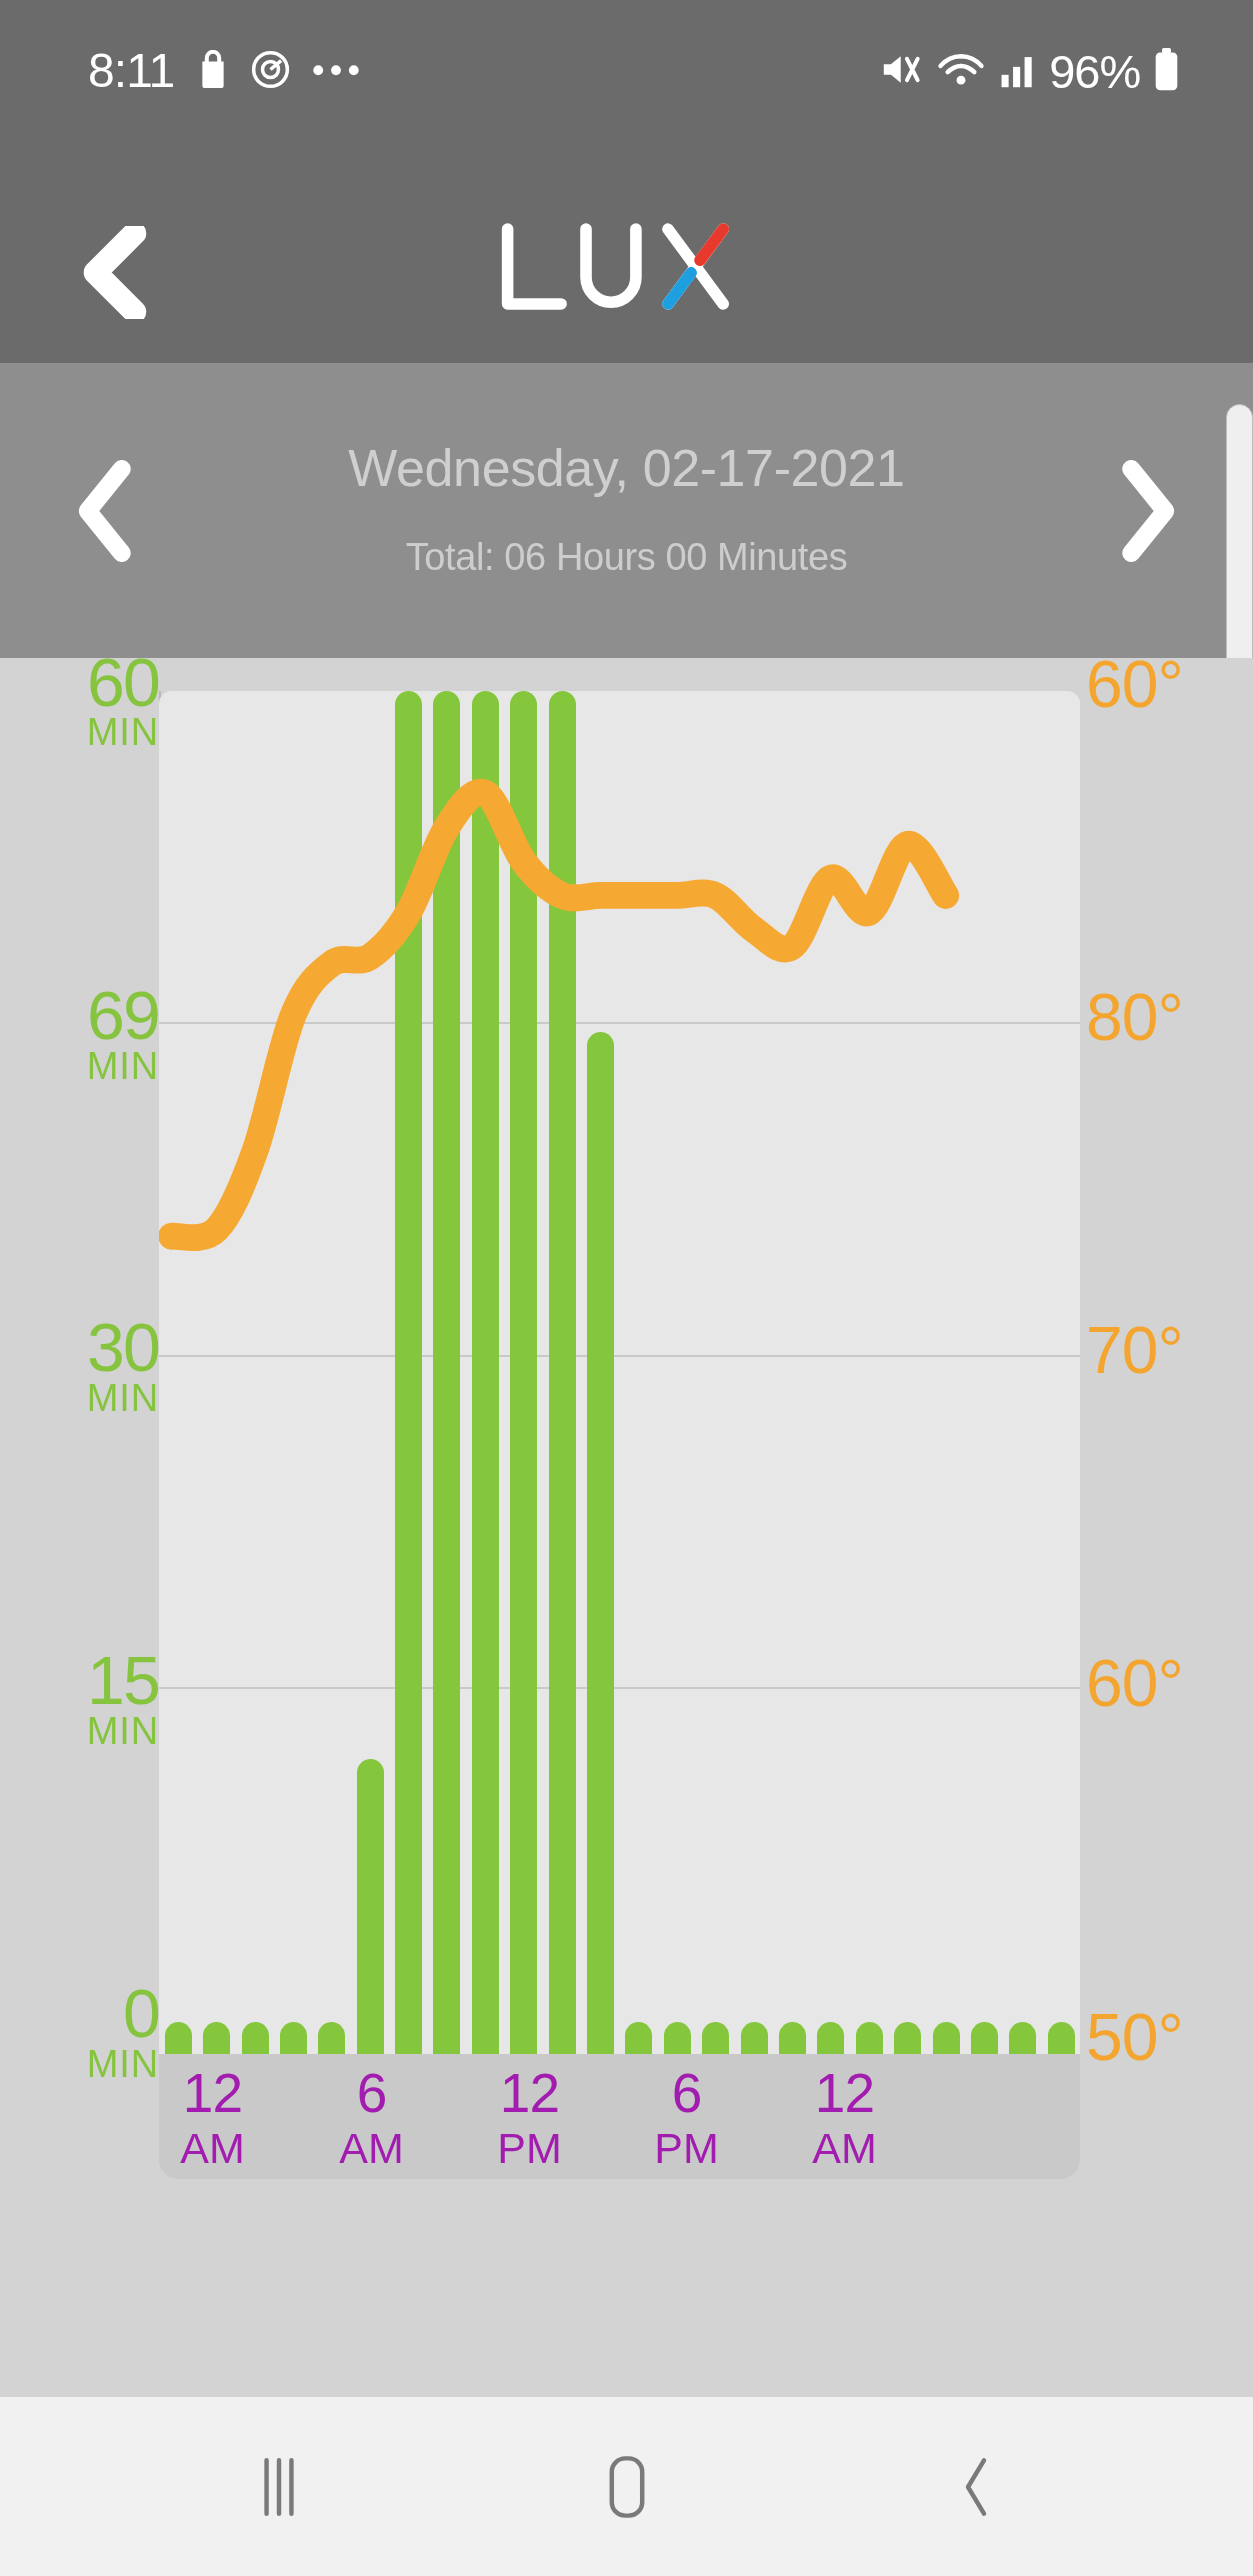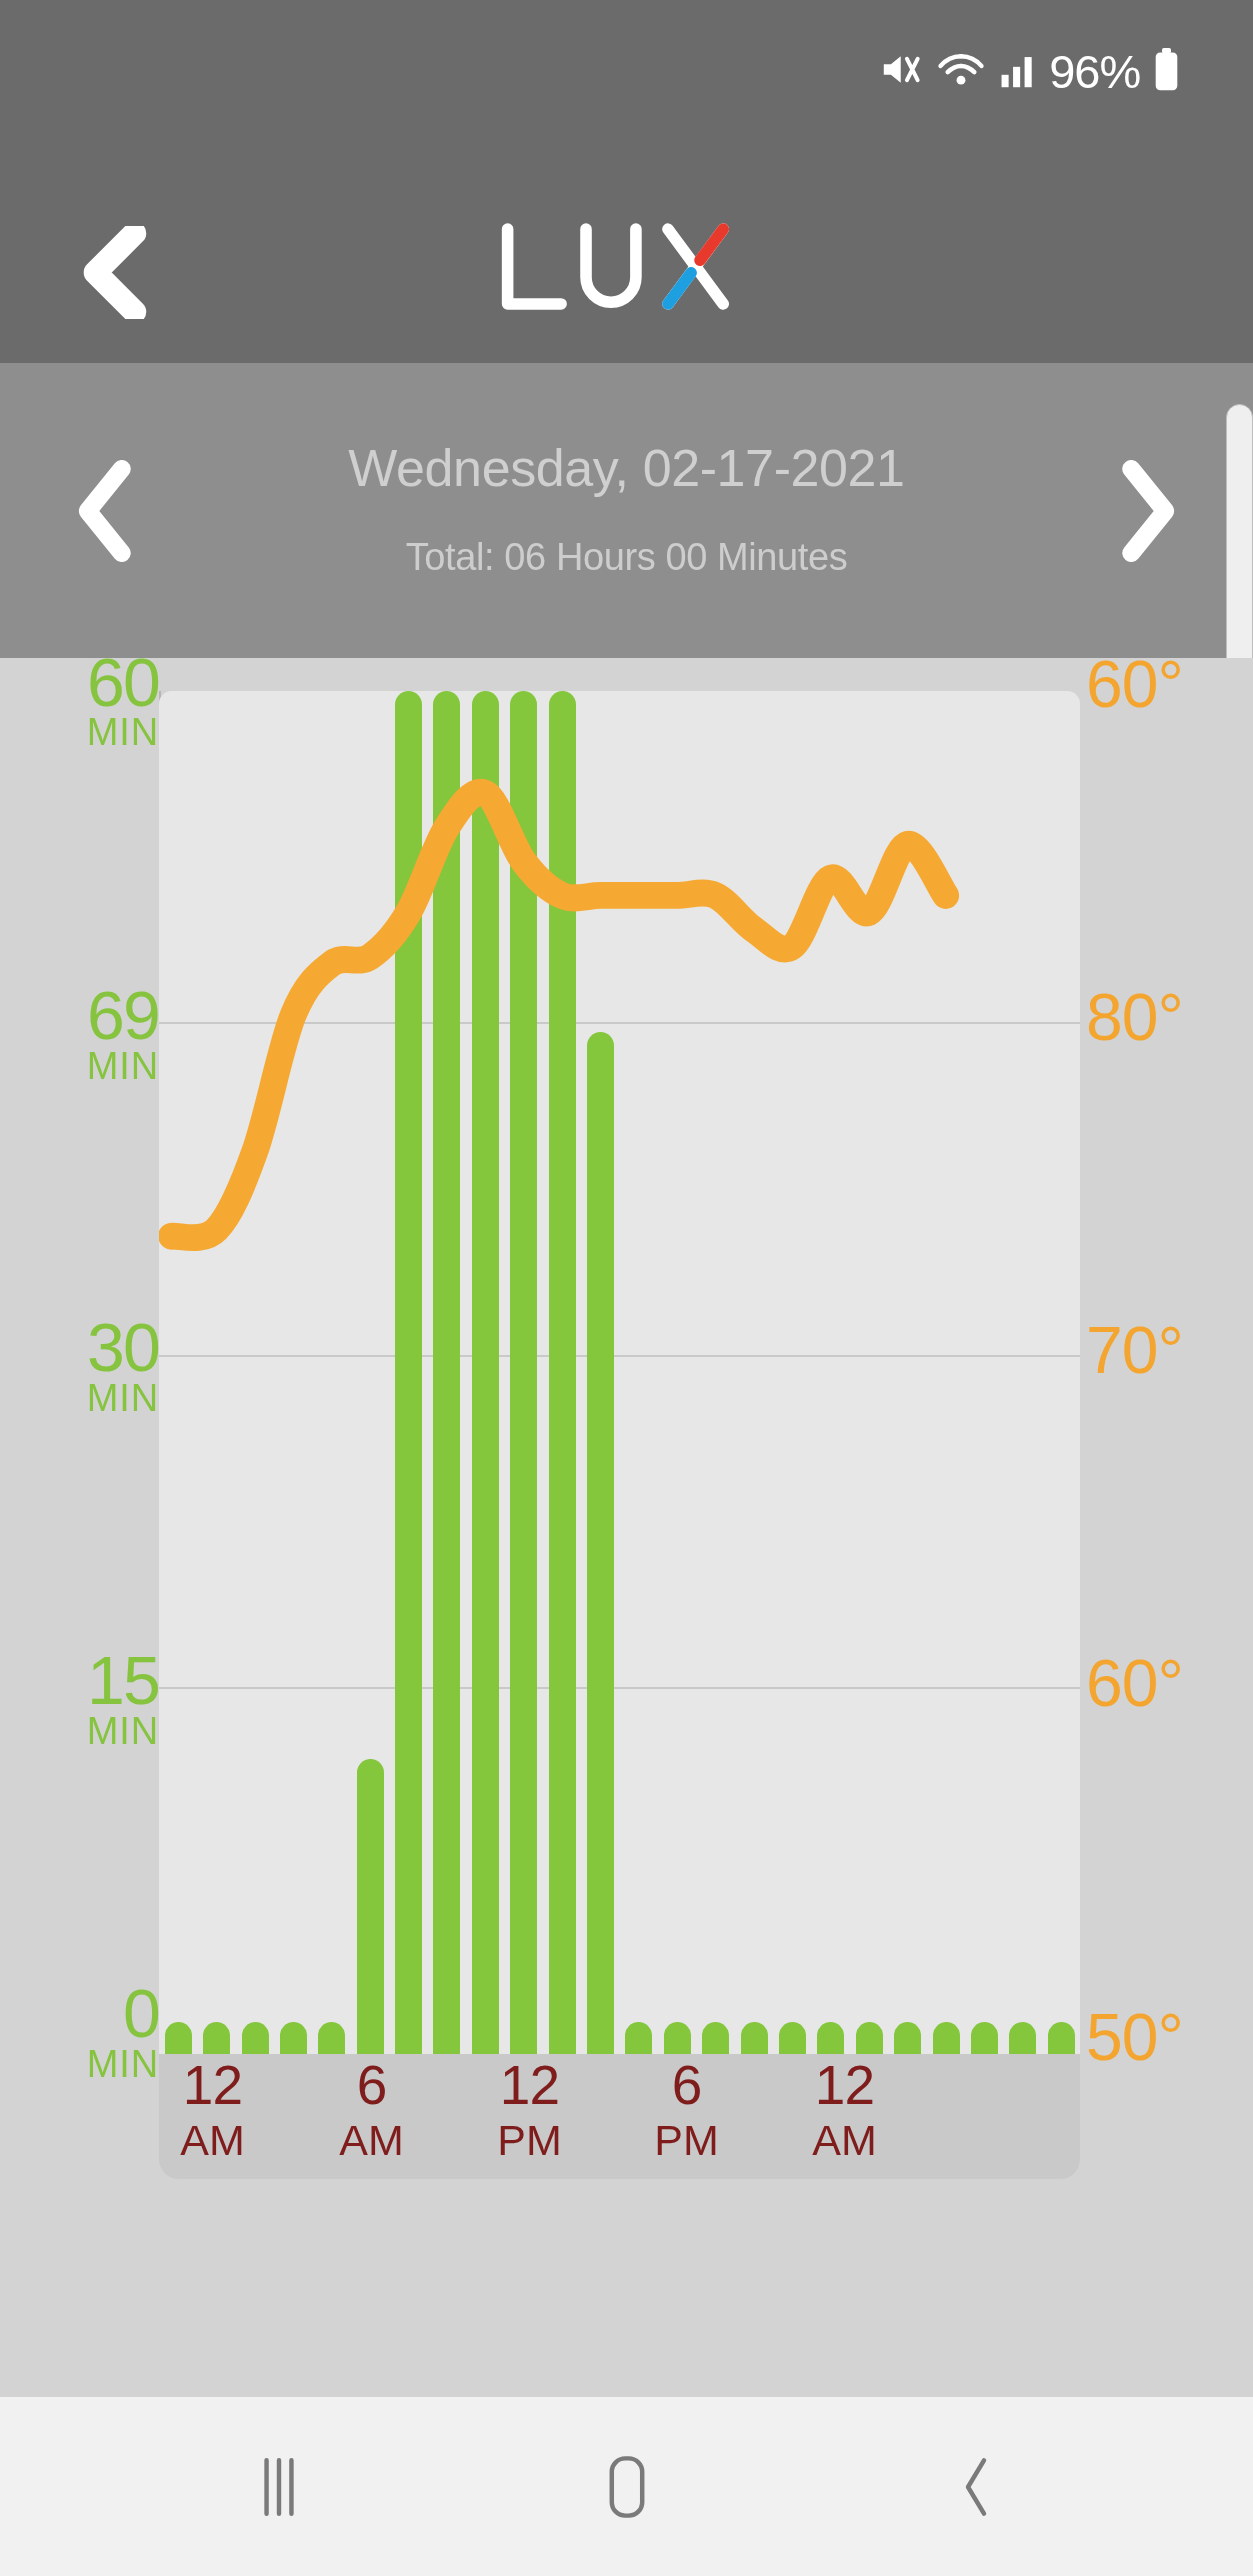--- a/index.html
+++ b/index.html
@@ -42,21 +42,21 @@
   .plot{position:absolute;left:159px;top:33px;width:921px;height:1363px;background:#e7e7e7;
         border-radius:12.5px 12.5px 0 0;overflow:hidden;}
   .gridline{position:absolute;left:0;width:100%;height:1.8px;background:#c9c9c9;}
   .plotedge{position:absolute;left:159px;top:33px;width:1.8px;height:1363px;background:#9e9e9e;opacity:.55;}
 
   .bar{position:absolute;bottom:0;width:27px;background:#84c63c;border-radius:15px 15px 0 0;}
   .svgline{position:absolute;left:0;top:0;width:921px;height:1363px;}
 
   .xband{position:absolute;left:159px;top:1396px;width:921px;height:125px;background:#c9c9c9;
          border-radius:0 0 19.7px 19.7px;}
-  .xlab{position:absolute;top:4px;width:125px;text-align:center;color:#7f1d1d;}
+  .xlab{position:absolute;top:12px;width:125px;text-align:center;color:#a21caf;}
   .xlab .hh{font-size:55px;line-height:1.0;letter-spacing:-0.9px;}
   .xlab .ap{font-size:43px;line-height:1.1;letter-spacing:0px;margin-top:3.6px;}
 
   
   .segzone{position:absolute;left:0;top:2179px;width:1253px;height:218px;background:#8e8e8e;}
   .segctl{position:absolute;left:59px;top:19.7px;width:1136px;height:177px;border:3.6px solid #2f2f2f;
           border-radius:89px;display:flex;align-items:center;}
   .seg{flex:1;text-align:center;font-size:55px;color:#f4f4f4;line-height:1;letter-spacing:-0.4px;
        position:relative;z-index:2;cursor:pointer;}
   .seg.active{color:#2b2b2b;}
@@ -69,20 +69,43 @@
   .nav-recents{left:225px;}
   .nav-home{left:573px;}
   .nav-back{left:922px;}
 </style>
 </head>
 <body>
 
 <div class="phone">
 
   <div class="statusbar">
+    <div class="sb-left">
+      <span class="sb-time">8:11</span>
+      <span class="ic">
+        <svg width="34" height="39" viewBox="0 0 38 44">
+            <path d="M7 13h24v27a3 3 0 0 1-3 3H10a3 3 0 0 1-3-3z" fill="#fff"></path>
+            <path d="M12 14V9a7 7 0 0 1 14 0v5" stroke="#fff" stroke-width="4.5" fill="none"></path>
+          </svg>
+      </span>
+      <span class="ic">
+        <svg width="39" height="39" viewBox="0 0 44 44">
+            <circle cx="22" cy="22" r="19" stroke="#fff" stroke-width="4" fill="none"></circle>
+            <circle cx="22" cy="22" r="9" stroke="#fff" stroke-width="4" fill="none"></circle>
+            <path d="M22 22 L34 12" stroke="#fff" stroke-width="4" fill="none"></path>
+          </svg>
+      </span>
+      <span class="ic">
+        <svg width="48" height="12.5" viewBox="0 0 54 14">
+            <circle cx="7" cy="7" r="5.5" fill="#fff"></circle>
+            <circle cx="27" cy="7" r="5.5" fill="#fff"></circle>
+            <circle cx="47" cy="7" r="5.5" fill="#fff"></circle>
+          </svg>
+      </span>
+    </div>
     <div class="sb-right">
       <span class="ic">
         <svg width="45" height="41" viewBox="0 0 50 46">
             <path d="M4 17h8l11-9v30l-11-9H4z" fill="#fff"></path>
             <path d="M30 11 L42 35 M42 11 L30 35" stroke="#fff" stroke-width="4.5" stroke-linecap="round"></path>
           </svg>
       </span>
       <span class="ic">
         <svg width="48" height="41" viewBox="0 0 54 46">
             <path d="M27 8C17 8 9 13 4 19" stroke="#fff" stroke-width="5" fill="none" stroke-linecap="round"></path>

